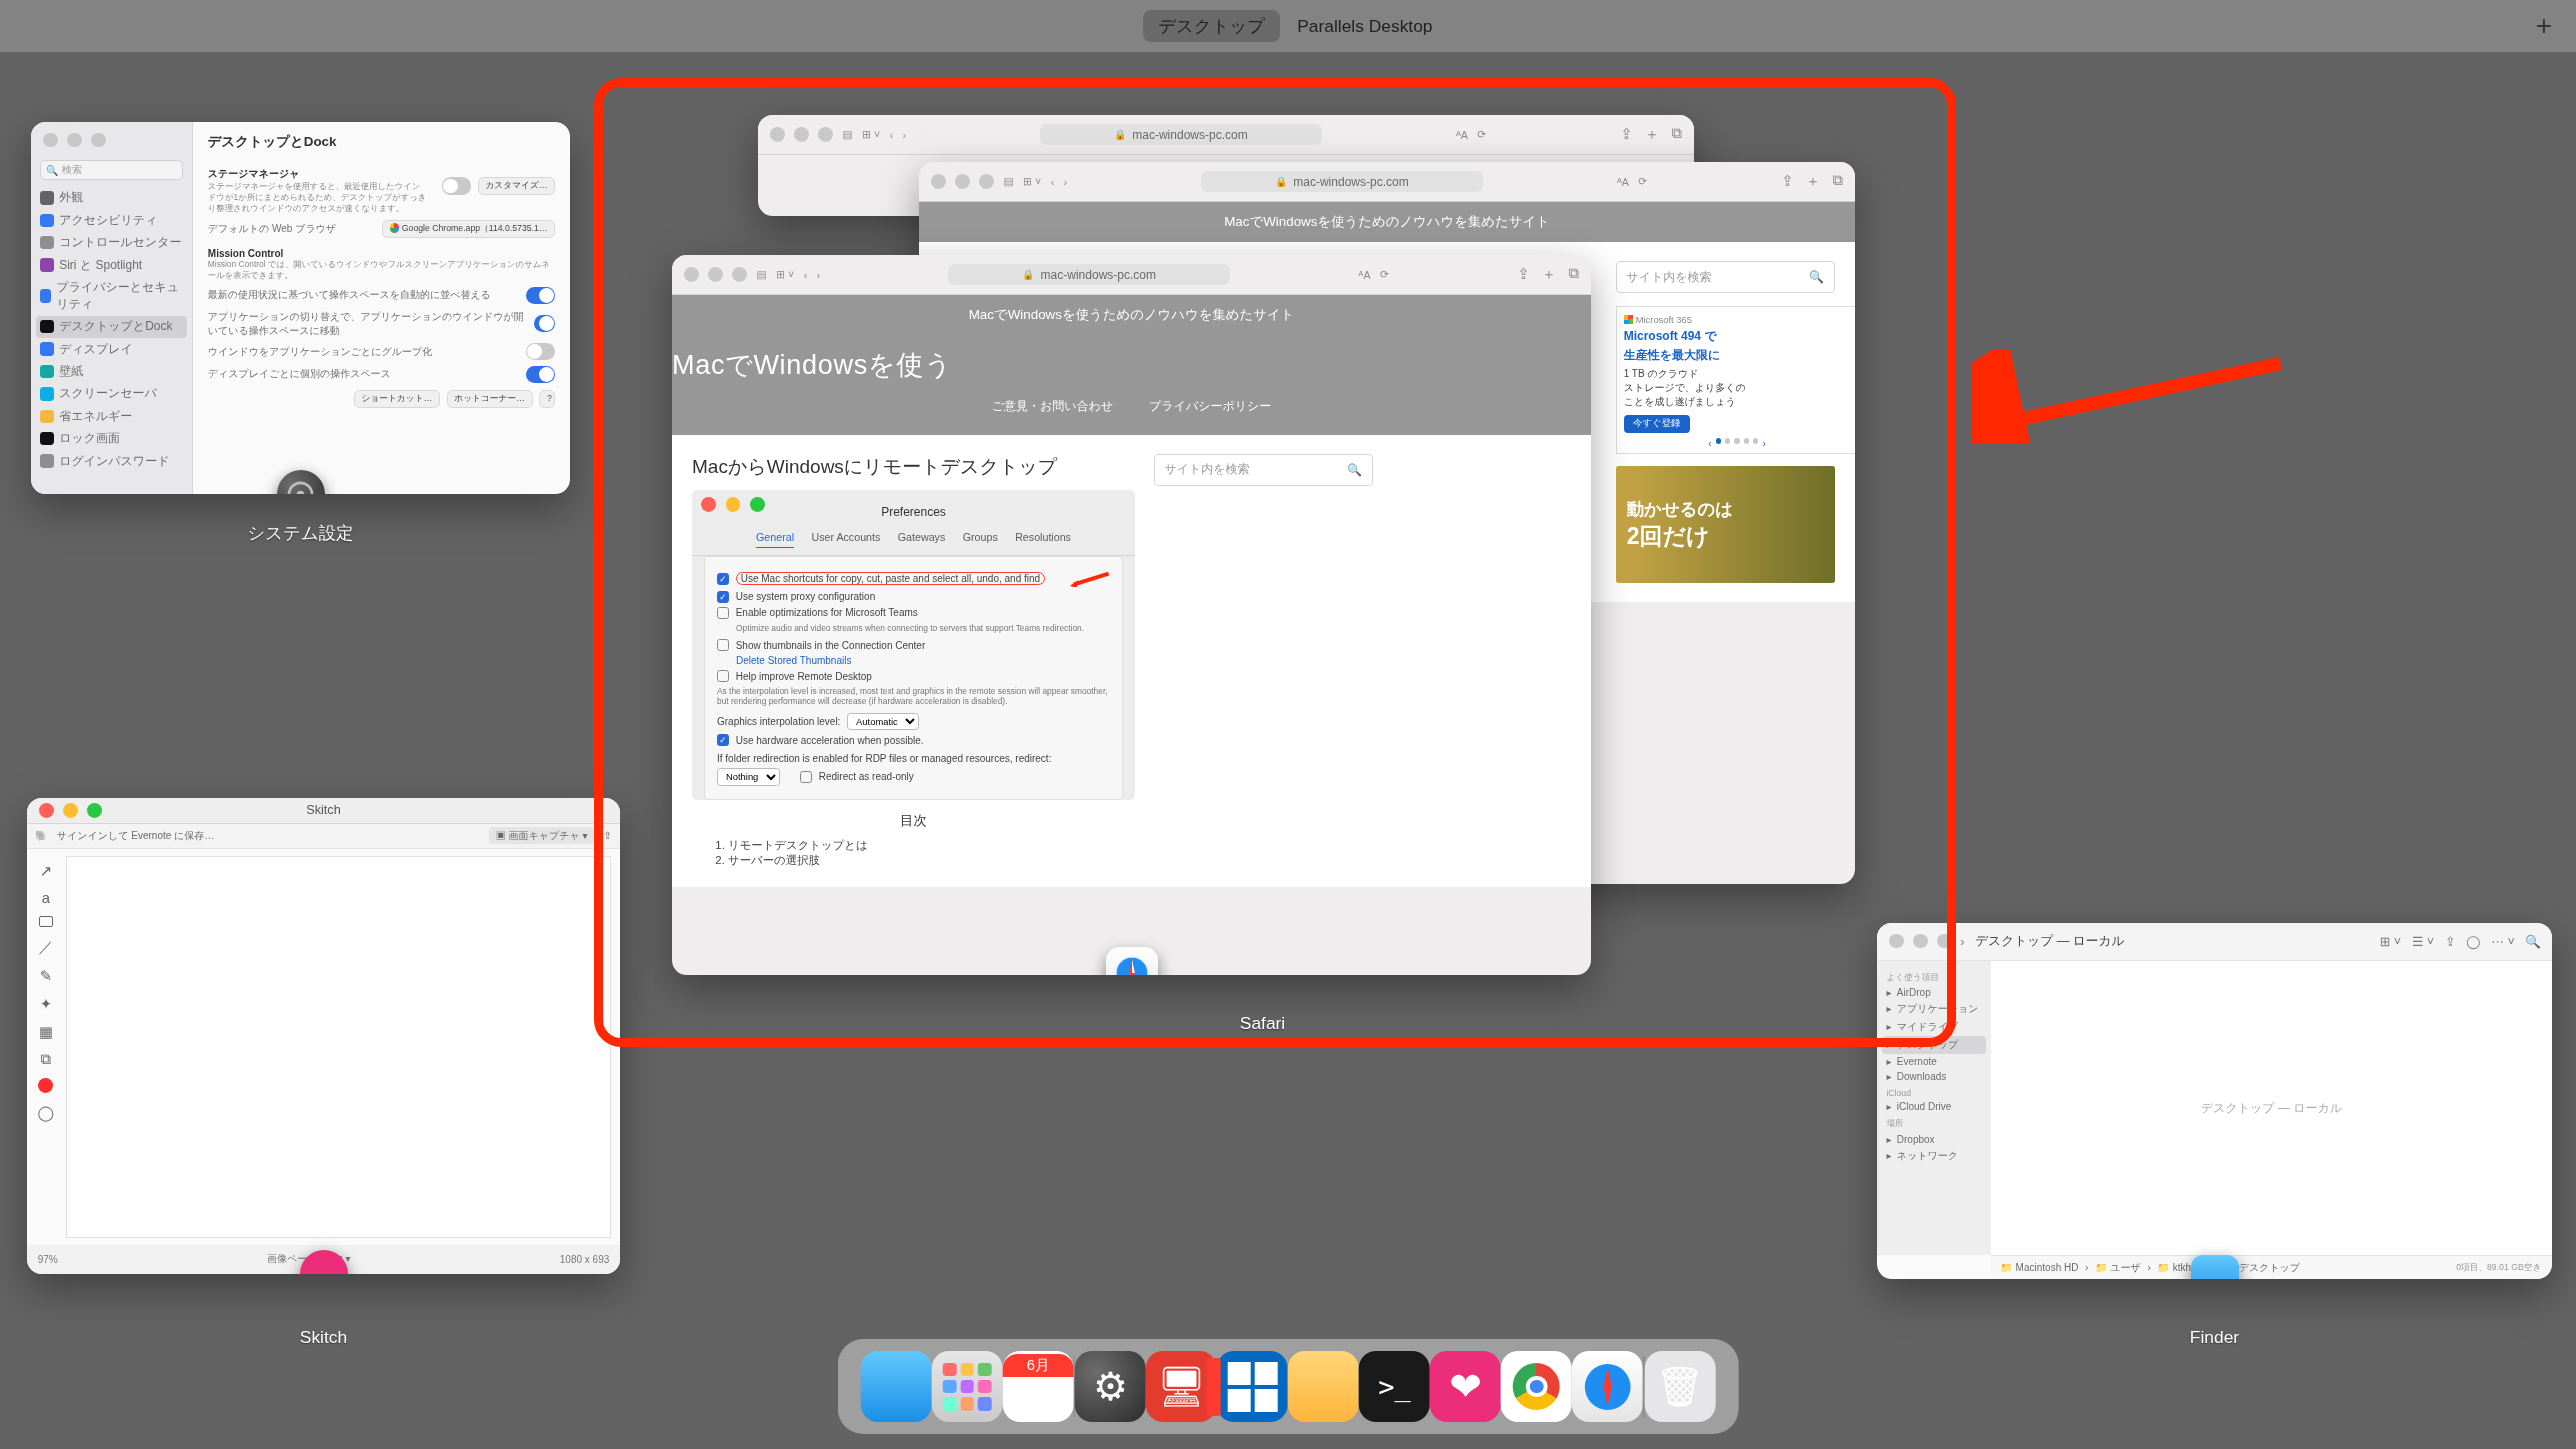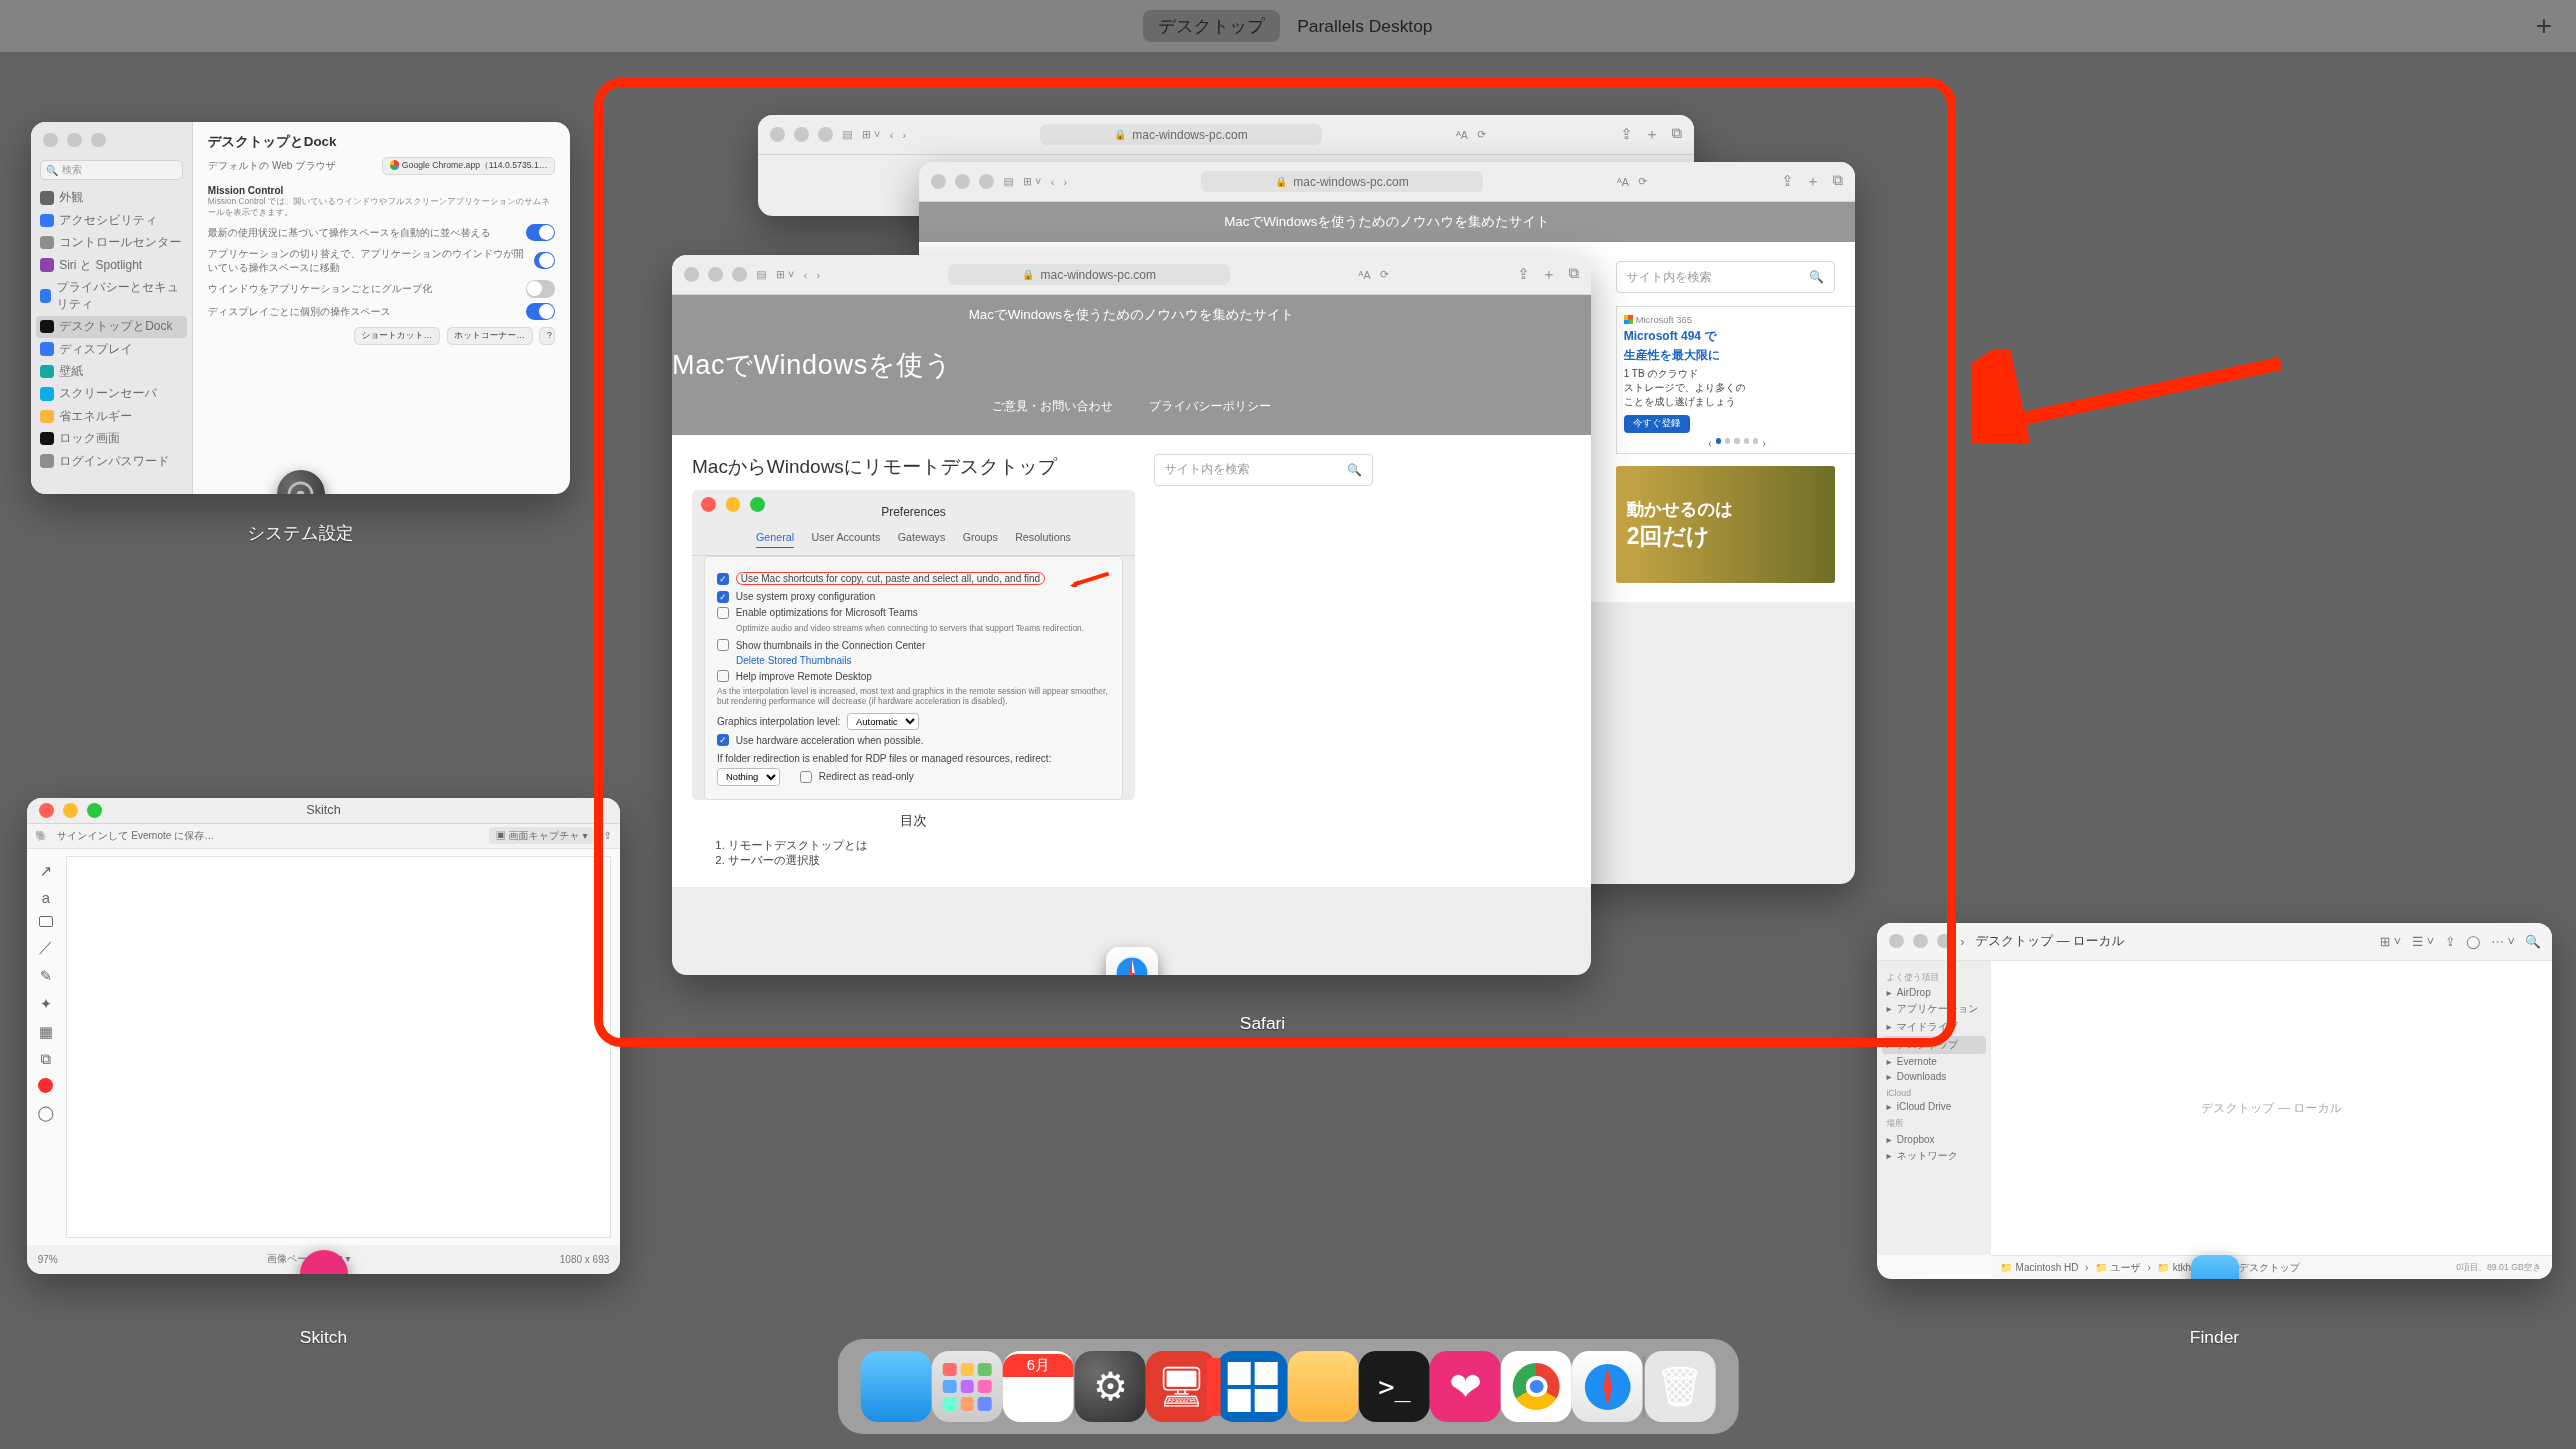--- a/index.html
+++ b/index.html
@@ -204,20 +204,30 @@
         </div>
         <div class="row">
           <span class="ic" style="background:#8e8e8e"></span>
           <span>ログインパスワード</span>
         </div>
       </div>
   </div>
   <div class="main">
     <div class="title">デスクトップとDock</div>
     <div class="line">
+        <div>
+          <div class="sect">ステージマネージャ</div>
+      <div class="small" style="max-width:221px">ステージマネージャを使用すると、最近使用したウインドウが1か所にまとめられるため、デスクトップがすっきり整理されウインドウのアクセスが速くなります。</div>
+        </div>
+      <div style="display:flex;gap:6.7px;align-items:center">
+          <span class="toggle off"></span>
+          <span class="chip">カスタマイズ…</span>
+        </div>
+    </div>
+    <div class="line">
         <span>デフォルトの Web ブラウザ</span>
       <span class="chip"><span style="display:inline-block;width:9.4px;height:9.4px;border-radius:50%;background:conic-gradient(#ea4335 0 90deg,#4285f4 90deg 180deg,#34a853 180deg 270deg,#fbbc05 270deg 360deg);vertical-align:-1.3px"></span> <span>Google Chrome.app（114.0.5735.1…</span></span>
       </div>
     <div class="sect">Mission Control</div>
     <div class="small">Mission Control では、開いているウインドウやフルスクリーンアプリケーションのサムネールを表示できます。</div>
     <div id="sys-rows">
         <div class="line">
           <span>最新の使用状況に基づいて操作スペースを自動的に並べ替える</span>
           <span class="toggle "></span>
         </div>

